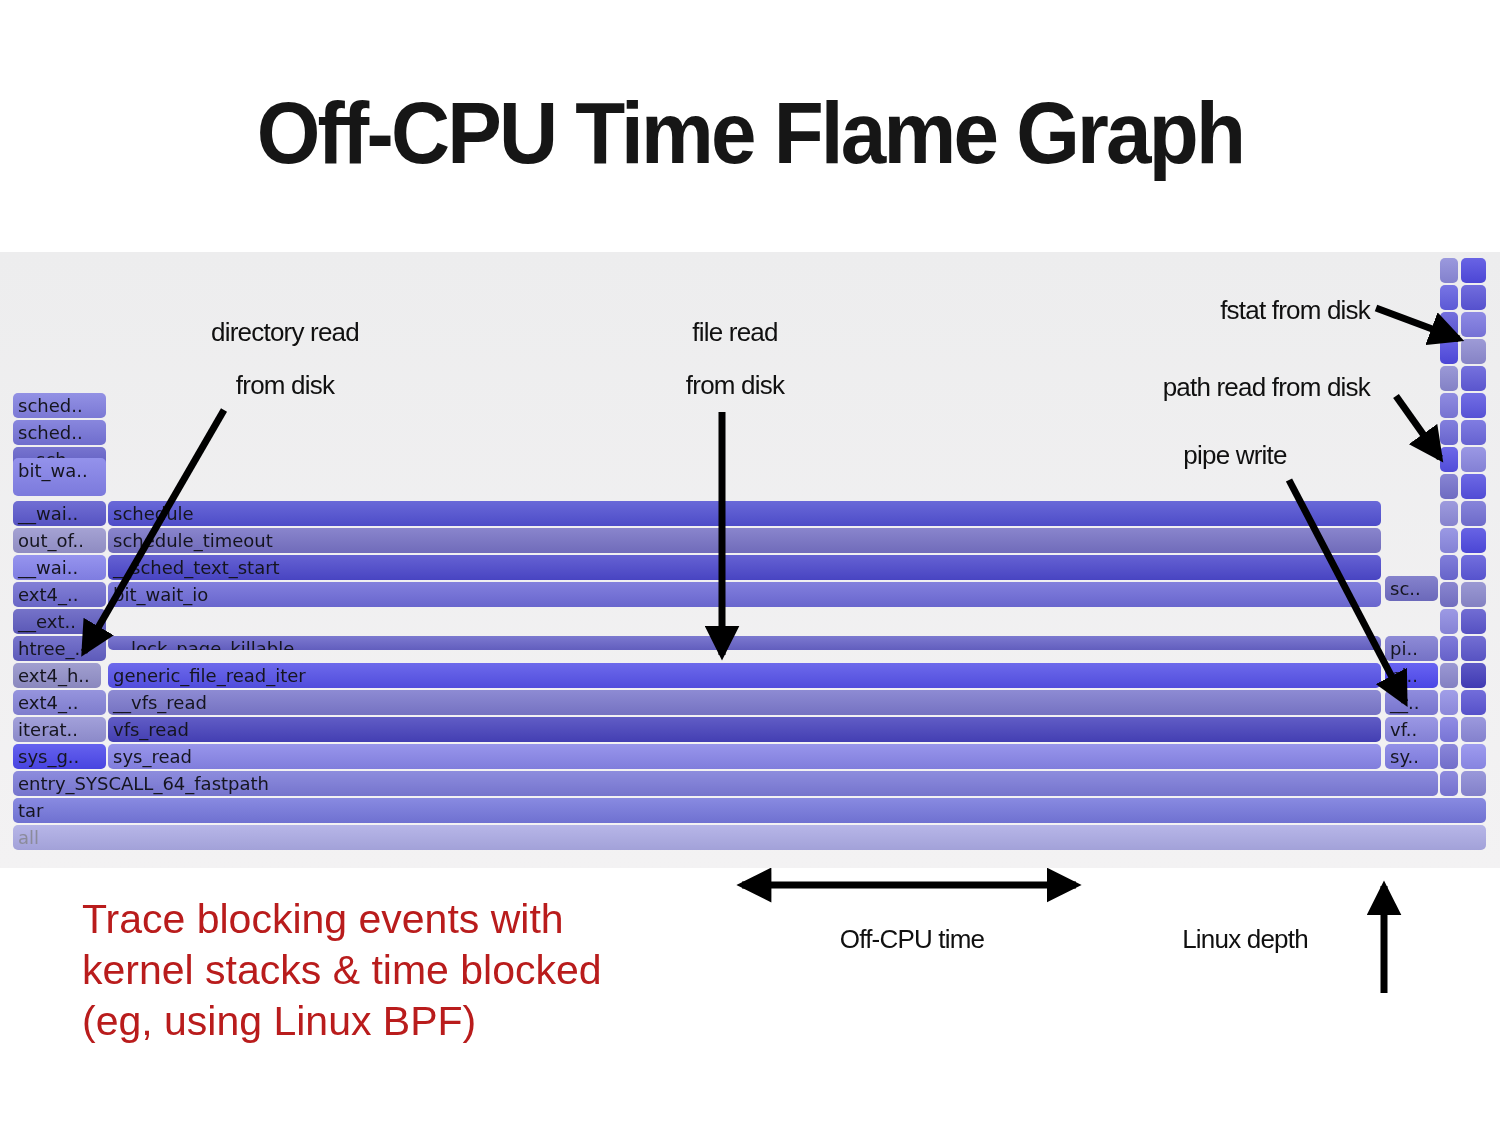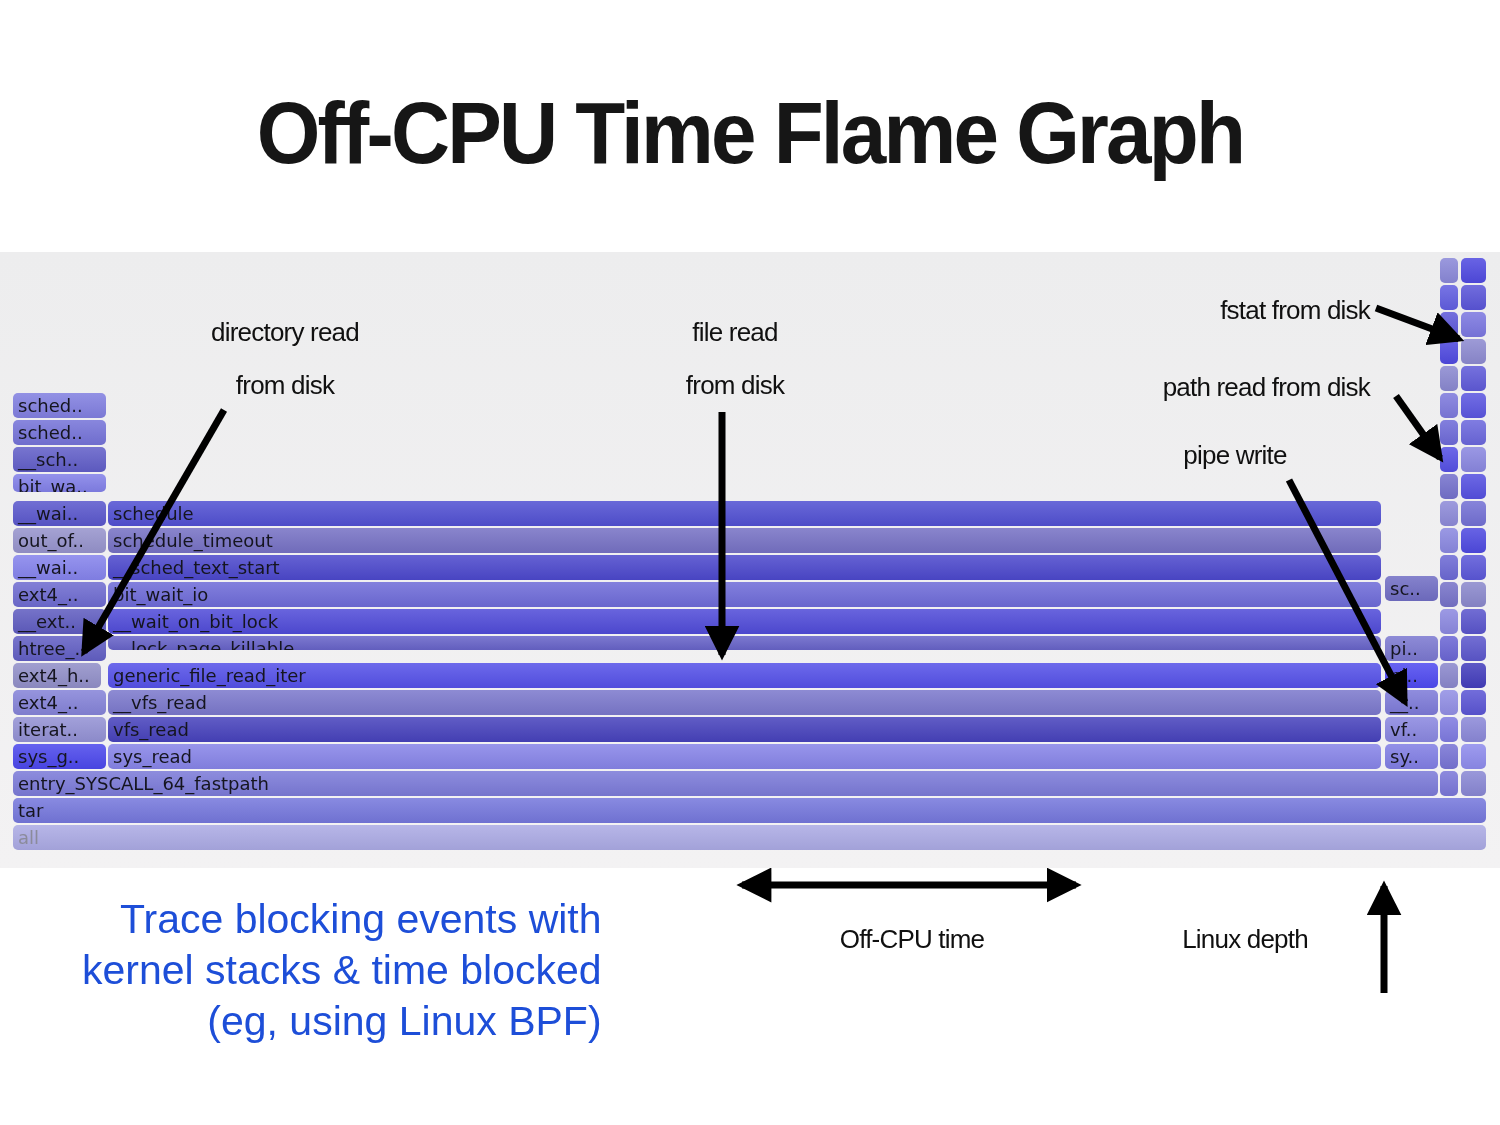--- a/index.html
+++ b/index.html
@@ -24,51 +24,50 @@
     color:#15151f;padding-left:5px;white-space:nowrap;overflow:hidden;
     background-image:linear-gradient(rgba(255,255,255,.14),rgba(0,0,0,.05));
   }
   .ann{
     position:absolute;font-size:26px;color:#101010;letter-spacing:-0.8px;
     line-height:53px;text-align:center;
   }
   .ann.right{text-align:right;}
   .caption{
     position:absolute;left:82px;top:894px;font-size:41px;line-height:51px;
-    color:#1d4ed8;letter-spacing:0;text-align:right;
+    color:#b91c1c;letter-spacing:0;text-align:left;
   }
   svg.arrows{position:absolute;left:0;top:0;z-index:5;}
 </style>
 </head>
 <body>
 
 <div class="title">Off-CPU Time Flame Graph</div>
 
 <div class="panel"></div>
 
 <div class="flame">
     <div class="frame" style="left: 13px; top: 393px; width: 93px; height: 25px; background-color: rgb(129, 127, 224);">sched..</div>
     <div class="frame" style="left: 13px; top: 420px; width: 93px; height: 25px; background-color: rgb(117, 115, 216);">sched..</div>
     <div class="frame" style="left: 13px; top: 447px; width: 93px; height: 25px; background-color: rgb(97, 94, 200);">__sch..</div>
-    <div class="frame" style="left: 13px; top: 474px; width: 93px; height: 18px; background-color: rgb(130, 128, 232);">bit_wa..</div>
+    <div class="frame" style="left: 13px; top: 458px; width: 93px; height: 38px; background-color: rgb(130, 128, 232);">bit_wa..</div>
     <div class="frame" style="left: 13px; top: 501px; width: 93px; height: 25px; background-color: rgb(90, 87, 204);">__wai..</div>
     <div class="frame" style="left: 13px; top: 528px; width: 93px; height: 25px; background-color: rgb(150, 147, 204);">out_of..</div>
     <div class="frame" style="left: 13px; top: 555px; width: 93px; height: 25px; background-color: rgb(133, 131, 236);">__wai..</div>
     <div class="frame" style="left: 13px; top: 582px; width: 93px; height: 25px; background-color: rgb(110, 107, 208);">ext4_..</div>
     <div class="frame" style="left: 13px; top: 609px; width: 93px; height: 25px; background-color: rgb(95, 92, 192);">__ext..</div>
     <div class="frame" style="left: 13px; top: 636px; width: 93px; height: 25px; background-color: rgb(98, 95, 196);">htree_..</div>
     <div class="frame" style="left: 13px; top: 663px; width: 88px; height: 25px; background-color: rgb(145, 143, 200);">ext4_h..</div>
     <div class="frame" style="left: 13px; top: 690px; width: 93px; height: 25px; background-color: rgb(133, 131, 216);">ext4_..</div>
     <div class="frame" style="left: 13px; top: 717px; width: 93px; height: 25px; background-color: rgb(147, 145, 212);">iterat..</div>
     <div class="frame" style="left: 13px; top: 744px; width: 93px; height: 25px; background-color: rgb(76, 72, 236);">sys_g..</div>
     <div class="frame" style="left: 108px; top: 501px; width: 1273px; height: 25px; background-color: rgb(81, 80, 210);">schedule</div>
     <div class="frame" style="left: 108px; top: 528px; width: 1273px; height: 25px; background-color: rgb(118, 113, 196);">schedule_timeout</div>
     <div class="frame" style="left: 108px; top: 555px; width: 1273px; height: 25px; background-color: rgb(76, 72, 204);">__sched_text_start</div>
     <div class="frame" style="left: 108px; top: 582px; width: 1273px; height: 25px; background-color: rgb(110, 107, 216);">bit_wait_io</div>
-    <div class="frame" style="left: 108px; top: 609px; width: 1273px; height: 25px; background-color: rgb(80, 75, 216);">__wait_on_bit_lock</div>
     <div class="frame" style="left: 108px; top: 636px; width: 1273px; height: 14px; background-color: rgb(103, 99, 200);">__lock_page_killable</div>
     <div class="frame" style="left: 108px; top: 663px; width: 1273px; height: 25px; background-color: rgb(85, 81, 232);">generic_file_read_iter</div>
     <div class="frame" style="left: 108px; top: 690px; width: 1273px; height: 25px; background-color: rgb(123, 120, 204);">__vfs_read</div>
     <div class="frame" style="left: 108px; top: 744px; width: 1273px; height: 25px; background-color: rgb(135, 132, 232);">sys_read</div>
     <div class="frame" style="left: 108px; top: 717px; width: 1273px; height: 25px; background-color: rgb(71, 66, 188);">vfs_read</div>
     <div class="frame" style="left: 1385px; top: 576px; width: 53px; height: 25px; background-color: rgb(113, 110, 196);">sc..</div>
     <div class="frame" style="left: 1385px; top: 636px; width: 53px; height: 25px; background-color: rgb(123, 120, 208);">pi..</div>
     <div class="frame" style="left: 1385px; top: 663px; width: 53px; height: 25px; background-color: rgb(79, 74, 240);">pi..</div>
     <div class="frame" style="left: 1385px; top: 690px; width: 53px; height: 25px; background-color: rgb(125, 122, 216);">__..</div>
     <div class="frame" style="left: 1385px; top: 717px; width: 53px; height: 25px; background-color: rgb(138, 135, 224);">vf..</div>

